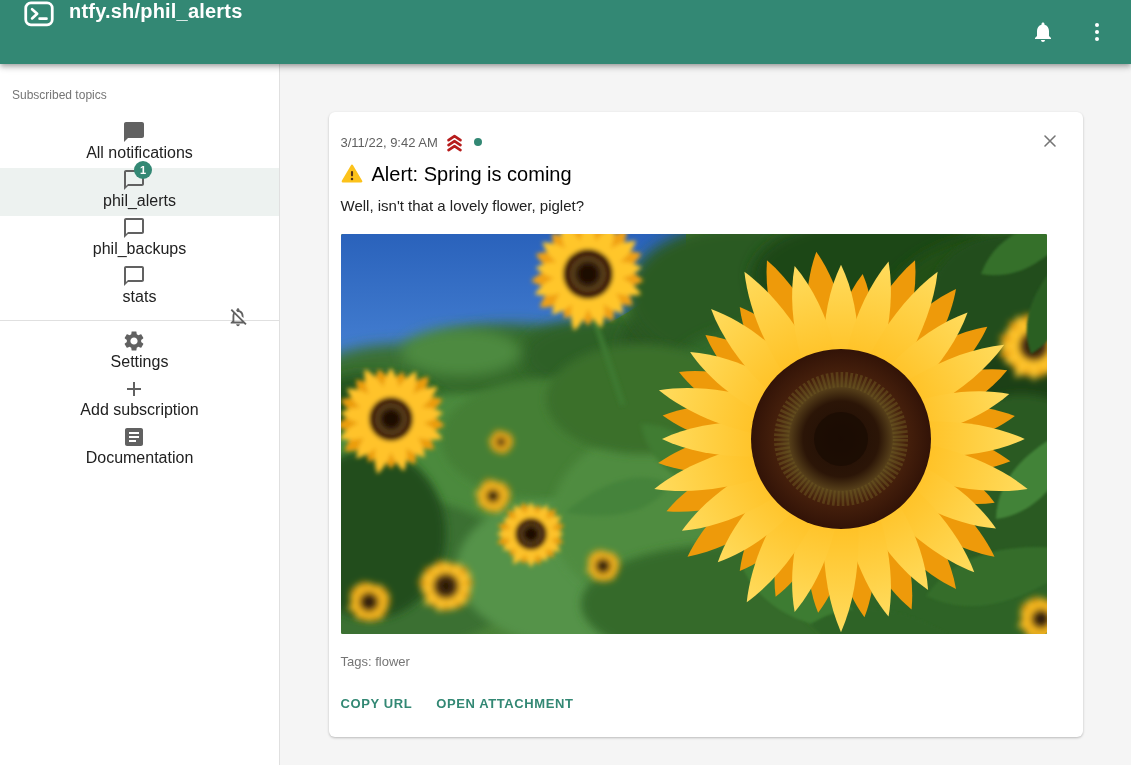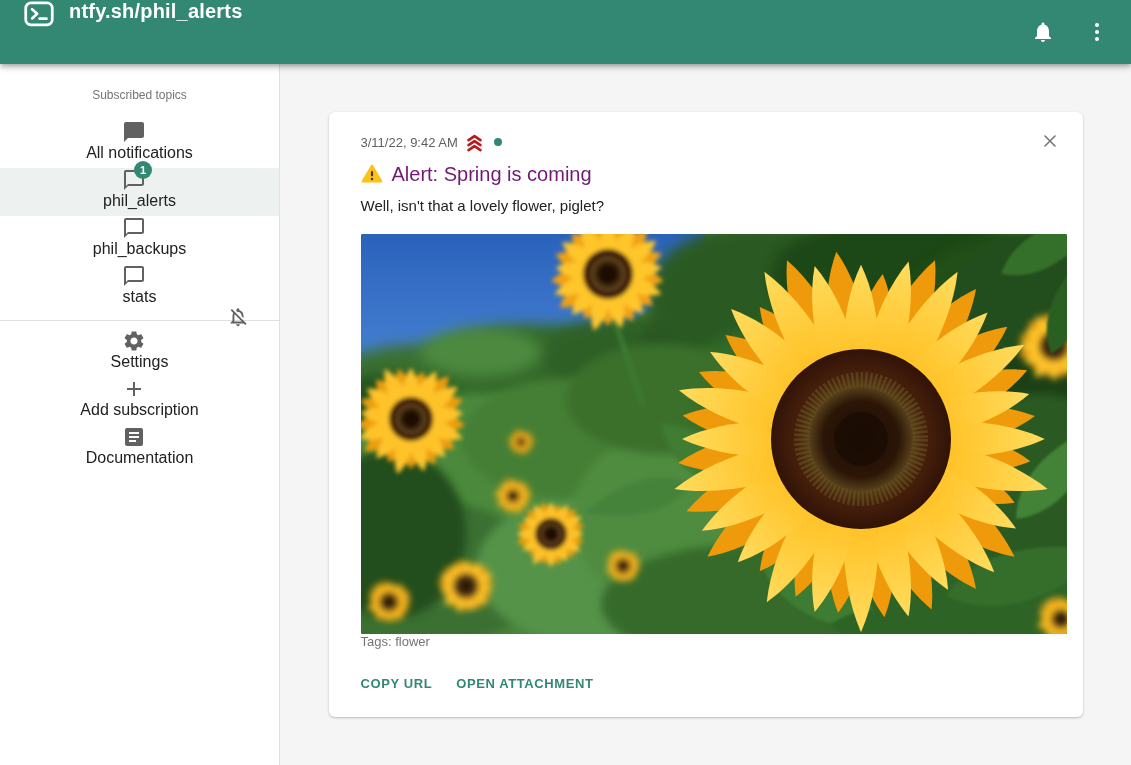--- a/index.html
+++ b/index.html
@@ -17,21 +17,21 @@
   .appbar h1 { font-size:20px; font-weight:bold; letter-spacing:.2px; }
   .appbar-actions { margin-left:auto; display:flex; align-items:center; gap:30px; }
   .icon-btn { width:24px; height:24px; cursor:pointer; display:block; }
 
   
   .layout { display:flex; height:701px; }
   .sidebar { width:280px; background:#fff; border-right:1px solid #e0e0e0; padding-top:8px; flex:none; }
   .main { flex:1; overflow:hidden; padding-top:48px; }
 
   
-  .section-label { padding:16px 20px 10px; font-size:12px; color:#757575;text-align:center; }
+  .section-label { padding:16px 12px 10px; font-size:12px; color:#757575; }
   .nav-list { list-style:none; margin-top:8px; }
   .nav-item {
     position:relative; display:flex; align-items:center;
     height:48px; padding:0 16px; cursor:pointer; font-size:16px; color:#212121;flex-direction:column;
   }
   .nav-item.selected { background:#edf2f0; }
   .nav-item .ico { width:24px; height:24px; margin-right:11px; flex:none; position:relative; }
   .nav-item .ico svg { width:24px; height:24px; display:block; }
   .badge {
     position:absolute; top:-7px; right:-6px; width:18px; height:18px; border-radius:50%;
@@ -39,32 +39,32 @@
     display:flex; align-items:center; justify-content:center;
   }
   .mute { margin-left:auto; width:22px; height:22px; margin-right:14px; }
   .mute svg { width:22px; height:22px; display:block; }
   .divider { height:1px; background:#e0e0e0; margin:8px 0; }
 
   
   .card {
     width:754px; margin:0 auto; background:#fff; border-radius:6px;
     box-shadow:0 1px 3px rgba(0,0,0,.15), 0 1px 2px rgba(0,0,0,.10);
-    padding:20px 32px 26px; position:relative;
+    padding:20px 12px 26px; position:relative;
   }
   .meta { display:flex; align-items:center; gap:6px; font-size:13px; color:#5f5f5f; height:20px; }
   .prio { width:21px; height:21px; }
   .unread-dot { width:8px; height:8px; border-radius:50%; background:#338874; margin-left:3px; }
   .close { position:absolute; top:19px; right:23px; width:20px; height:20px; cursor:pointer; border:none; background:none; padding:0; }
-  .title { display:flex; align-items:center; gap:9px; margin-top:8px; font-size:20px; color:#701a75; line-height:28px; font-weight:normal; }
+  .title { display:flex; align-items:center; gap:9px; margin-top:8px; font-size:20px; color:#000000; line-height:28px; font-weight:normal; }
   .warn { width:22px; height:22px; flex:none; }
   .body-text { margin-top:8px; font-size:15px; color:#222; line-height:20px; }
   .attachment { margin-top:18px; width:706px; height:400px; border-radius:2px; overflow:hidden; display:block; cursor:pointer; background:#4a8238; }
   .attachment svg { width:100%; height:100%; display:block; }
-  .tags { margin-top:0; font-size:13px; color:#757575; line-height:16px; }
+  .tags { margin-top:20px; font-size:13px; color:#757575; line-height:16px; }
   .actions { margin-top:26px; display:flex; gap:24px; }
   .text-btn {
     font-family:inherit; font-size:13px; font-weight:bold; letter-spacing:.6px;
     color:#338874; background:none; border:none; padding:0; cursor:pointer;
   }
 </style>
 </head>
 <body>
 
 <header class="appbar">

